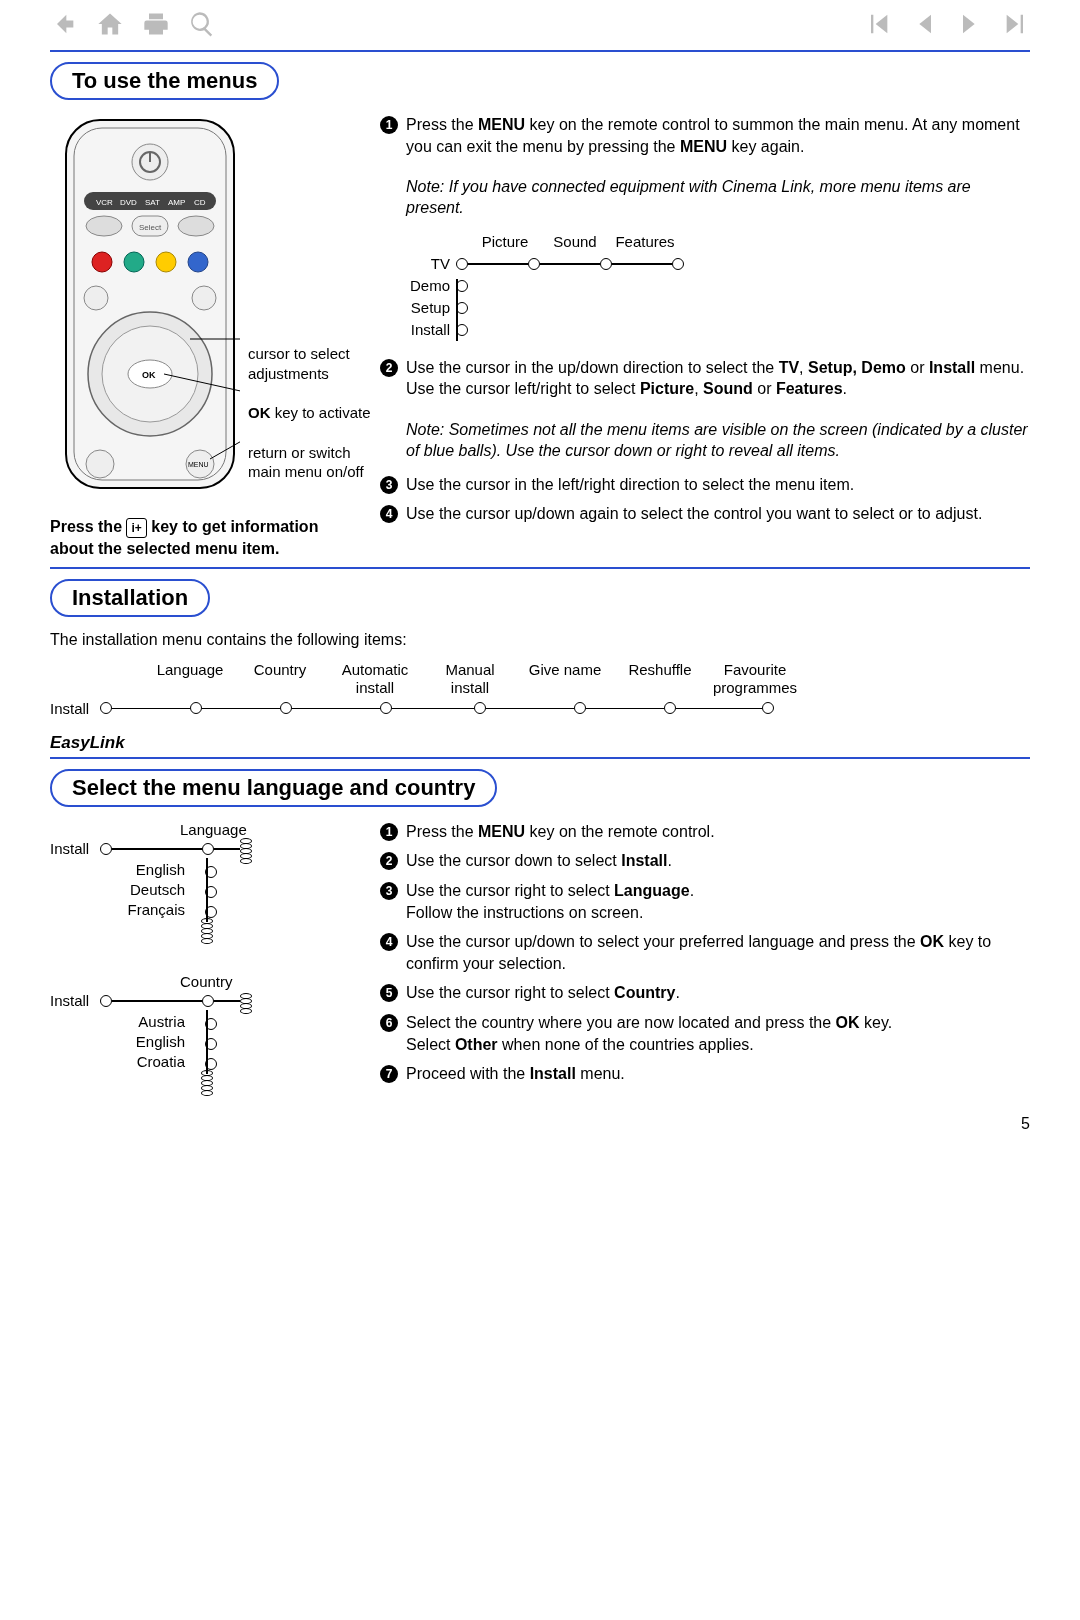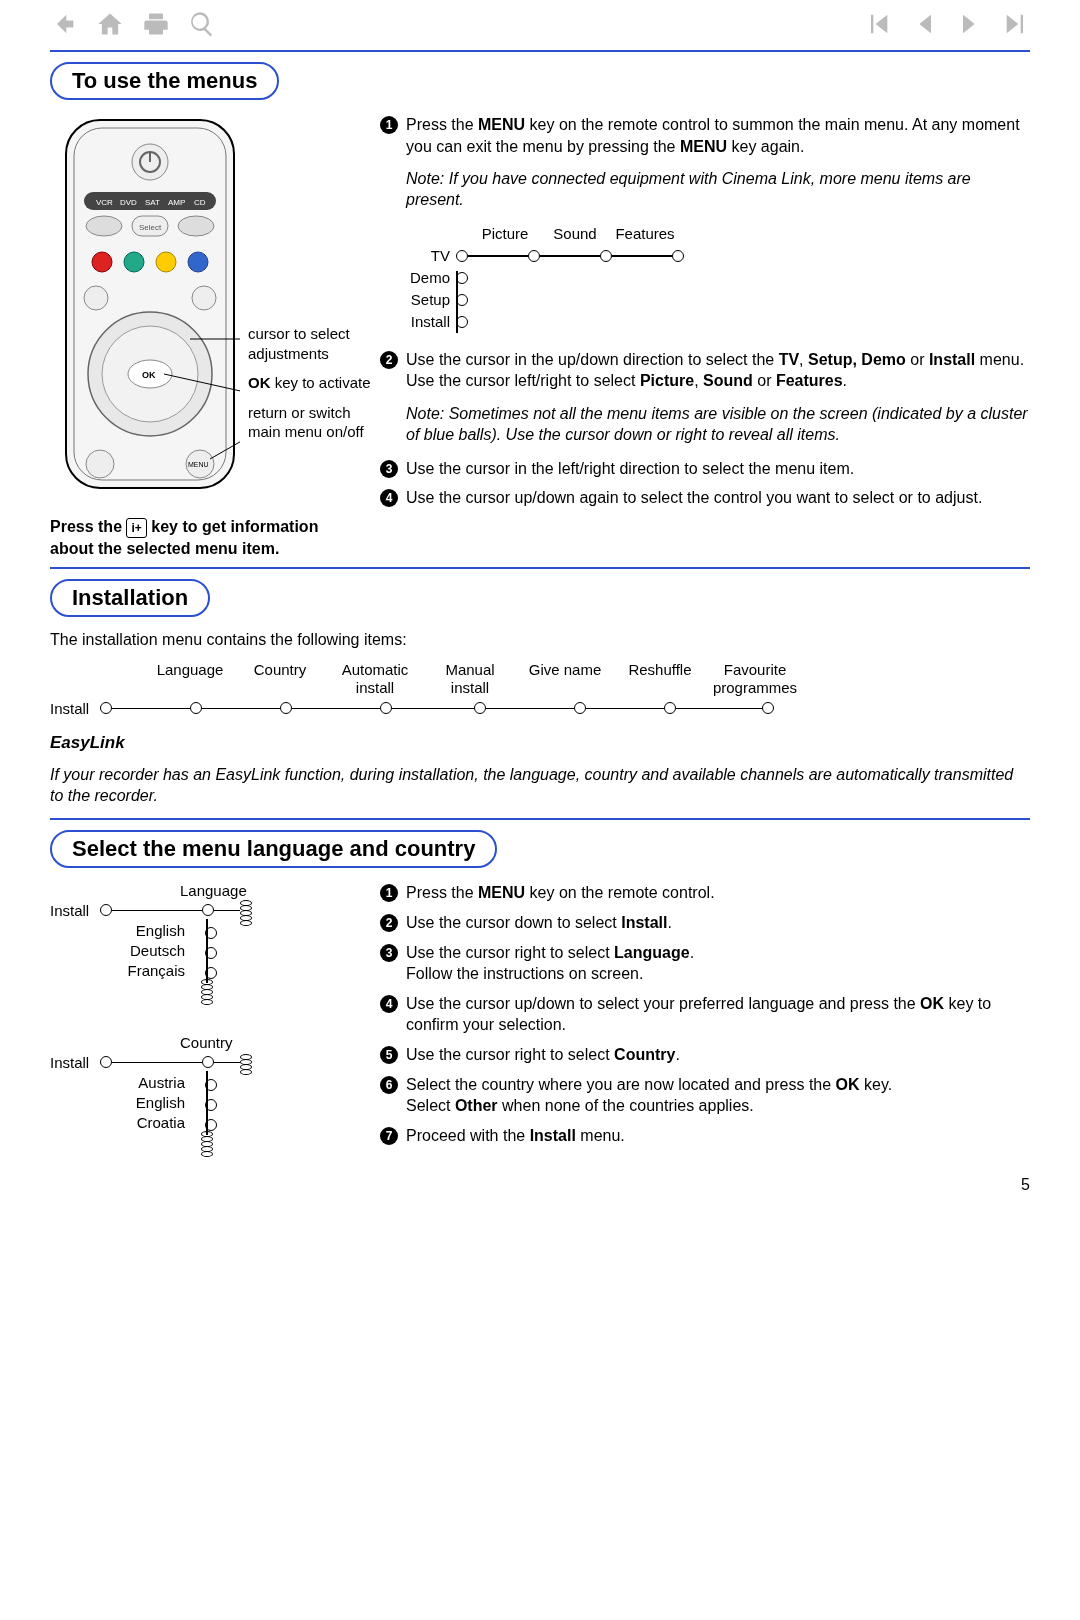--- a/index.html
+++ b/index.html
@@ -15,30 +15,30 @@
     padding:4px 20px;
     font-weight:bold;
     font-size:22px;
     margin:4px 0 14px 0;
   }
   .cols { display:flex; gap:30px; }
   .left-col { width:300px; flex:0 0 300px; }
   .right-col { flex:1; }
   .remote-box { width:230px; margin-left:10px; }
   .callouts { font-size:15px; line-height:1.3; }
-  .callouts div { margin-bottom:10px; }
+  .callouts div { margin-bottom:10px;margin-top:20px; }
   .step-row { display:flex; align-items:flex-start; margin-bottom:8px; }
   .step-num {
     display:inline-flex; align-items:center; justify-content:center;
     width:18px; height:18px; border-radius:50%;
     background:#000; color:#fff; font-size:12px; font-weight:bold;
     flex:0 0 18px; margin-right:8px; margin-top:2px;
   }
   .step-text { flex:1; font-size:16px; line-height:1.35; }
-  .note { font-style:italic; font-size:16px; margin:12px 0 12px 0; line-height:1.3; }
+  .note { font-style:italic; font-size:16px; margin:20px 0 12px 0; line-height:1.3; }
   .menu-diagram { font-size:15px; margin:10px 0 16px 10px; }
   .menu-diagram .row { display:flex; align-items:center; height:22px; }
   .menu-diagram .lbl { width:60px; text-align:right; padding-right:6px; }
   .node { width:10px; height:10px; border:1.5px solid #000; border-radius:50%; background:#fff; display:inline-block; }
   .hline { height:1.5px; background:#000; }
   .vline { width:1.5px; background:#000; }
   .press-note { font-size:16px; font-weight:bold; margin-top:18px; line-height:1.35; }
   .press-icon {
     display:inline-flex; align-items:center; justify-content:center;
     border:1.5px solid #000; border-radius:3px;
@@ -248,21 +248,20 @@
         <span class="hline" style="width:88px;"></span>
       <span class="node"></span>
         <span class="hline" style="width:78px;"></span>
       <span class="node"></span>
         <span class="hline" style="width:86px;"></span>
       <span class="node"></span>
     </div>
   </div>
 
   <div class="easylink-h">EasyLink</div>
-  <div class="note">If your recorder has an EasyLink function, during installation, the language, country and available channels are automatically transmitted to the recorder.</div>
 
   
   <div class="rule"></div>
   <div class="section-title">Select the menu language and country</div>
 
   <div class="cols">
     <div class="left-col" style="width:300px; flex:0 0 300px;">
 
       <div class="lang-diagram" style="margin-bottom:30px;">
         <div class="top-lbl">Language</div>

